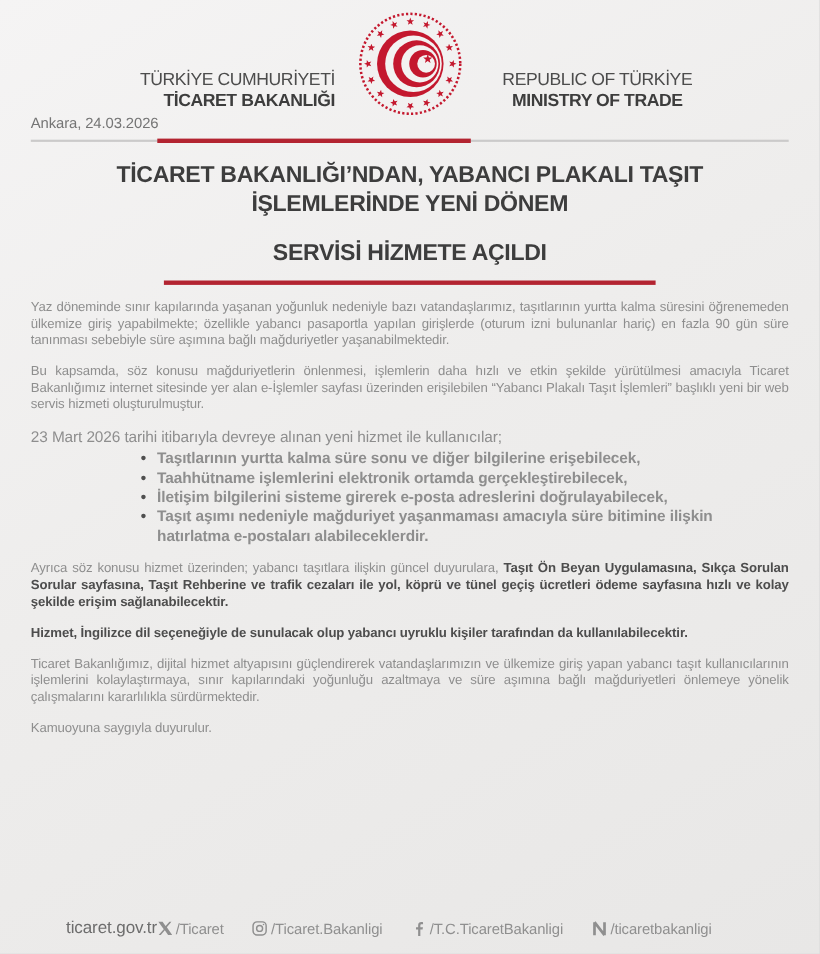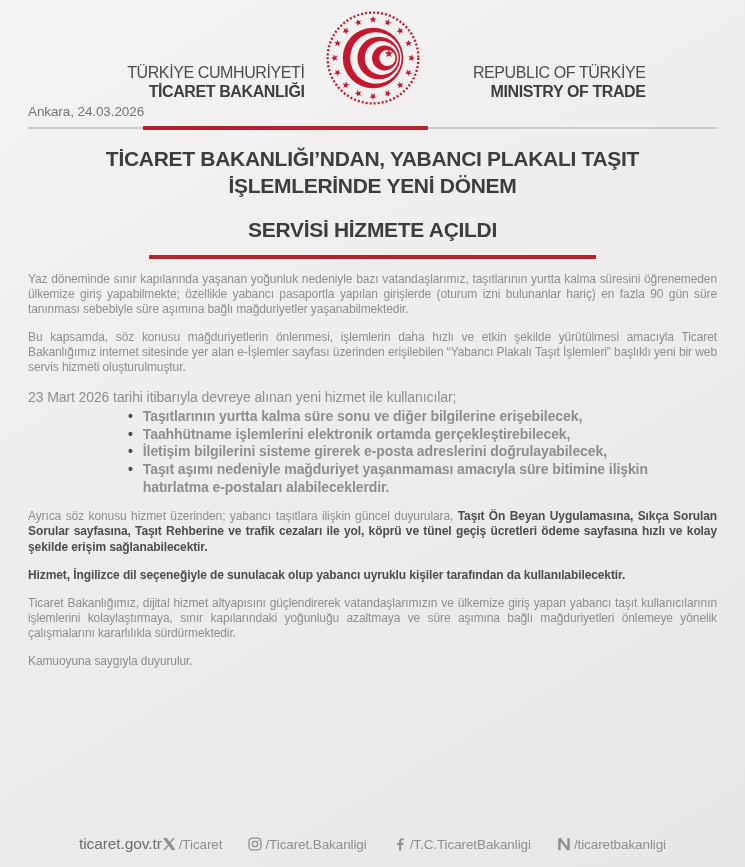--- a/index.html
+++ b/index.html
@@ -7,21 +7,21 @@
   .page {
     width:745px; height:867px; position:relative; overflow:hidden;
     margin:0 auto;
     background:linear-gradient(150deg,#f5f4f4 0%,#eeedec 45%,#e8e7e6 100%);
     font-family:"Liberation Sans","DejaVu Sans",sans-serif;
   }
   
   .header { display:flex; align-items:center; justify-content:center; gap:20px; padding-top:10px; }
   .hdr-block { width:205px; }
   .hdr-left  { text-align:right; }
-  .hdr-right { text-align:right; }
+  .hdr-right { text-align:center; }
   .hdr-line1 { font-size:16px; color:#4c4c4c; letter-spacing:-0.4px; font-weight:400; line-height:1.2;margin-top:48px; }
   .hdr-line2 { font-size:16px; color:#3d3d3d; letter-spacing:-0.4px; font-weight:700; line-height:1.2; }
   .logo-wrap { width:96px; height:96px; flex:0 0 auto; }
   .logo-wrap svg { display:block; width:96px; height:96px; }
 
   
   .content { padding:0 28px; }
   .dateline { margin-top:-2px; font-size:13.5px; color:#757575; letter-spacing:-0.1px; }
   .rule-top { position:relative; margin-top:7px; height:4px; }
   .rule-top .base { position:absolute; top:1px; left:0; right:0; height:2px; background:#cbcaca; }
@@ -42,21 +42,21 @@
   .para .bold-seg, .para.bold { font-weight:700; color:#4d4d4d; }
   .list-intro { margin-top:13px; font-size:14px; line-height:1.26; color:#8e8e8e; letter-spacing:-0.1px; text-align:left; }
   .bullet-list { margin-top:2px; }
   .bullet { display:flex; padding-left:100px; font-size:14px; line-height:1.26; color:#8e8e8e; letter-spacing:-0.1px;font-weight:bold; }
   .bullet::before { content:"•"; color:#4f4f4f; margin-right:10px; flex:0 0 auto; }
   .closing { text-align:left; }
 
   
   .footer {
     position:absolute; left:60px; right:60px; bottom:14px;
-    display:flex; justify-content:center; align-items:center;
+    display:flex; justify-content:flex-start; align-items:center;
   }
   .website { font-size:15.5px; color:#6d6d6d; letter-spacing:-0.1px; }
   .social { display:flex; gap:26px; align-items:center; }
   .social-item { display:flex; align-items:center; gap:2px; font-size:13.5px; color:#8f8f8f; letter-spacing:-0.1px; }
   .social-icon { display:inline-flex; margin-right:1px; }
   .social-icon svg { display:block; width:14px; height:14px; }
 </style>
 </head>
 <body>
 

